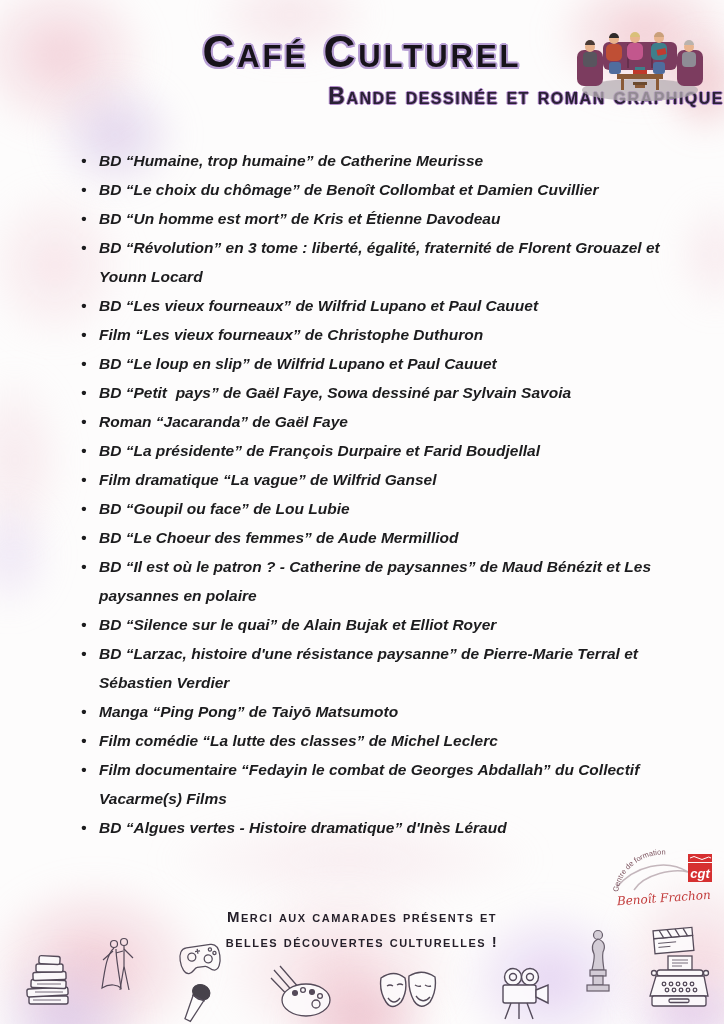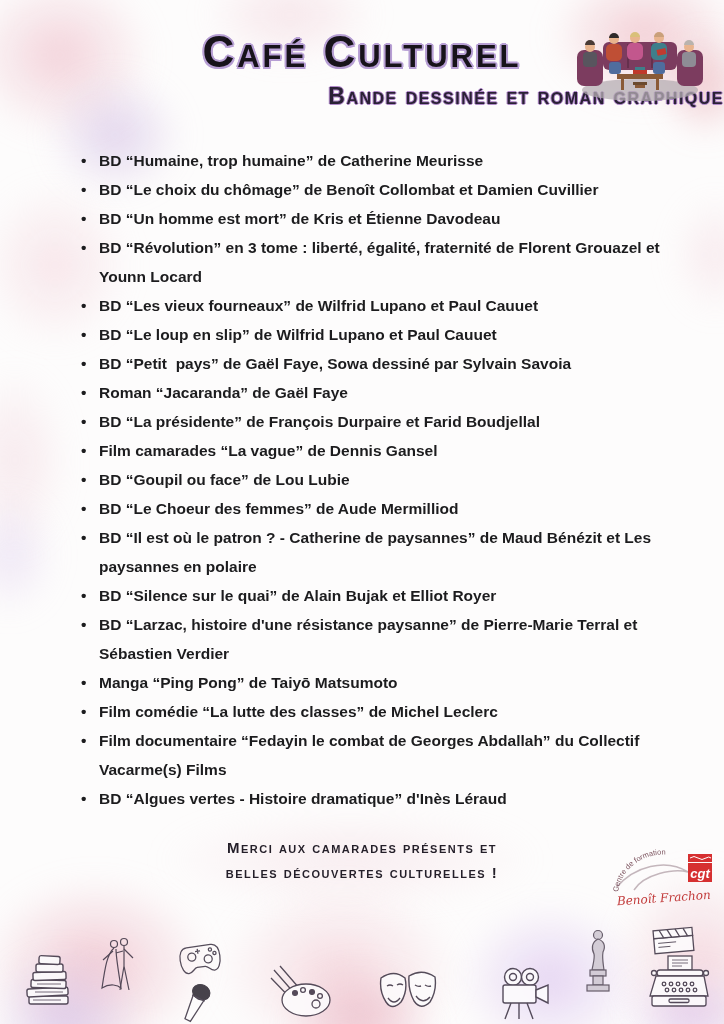--- a/index.html
+++ b/index.html
@@ -29,24 +29,24 @@
          font-size:44px;line-height:1.2;letter-spacing:3px;color:#17131a;position:relative;
          text-shadow:2px 0 0 #b79fd4,-2px 0 0 #b79fd4,0 2px 0 #b79fd4,0 -2px 0 #b79fd4,
                      1.5px 1.5px 0 #b79fd4,-1.5px -1.5px 0 #b79fd4,1.5px -1.5px 0 #b79fd4,-1.5px 1.5px 0 #b79fd4;}
   .subtitle{margin:4px 0 0;text-align:right;font-variant:small-caps;font-weight:700;
             font-size:23px;letter-spacing:1.5px;color:#2a2135;position:relative;
             text-shadow:1px 0 0 #b089c9,-1px 0 0 #b089c9,0 1px 0 #b089c9,0 -1px 0 #b089c9;}
   .illustration{position:absolute;top:26px;right:18px;width:132px;height:78px;}
   
   .reading-list{list-style:none;margin:36px 0 0 80px;padding:0;width:622px;position:relative;}
   .reading-list li{position:relative;padding-left:19px;font-weight:700;font-size:15.5px;
-                   line-height:29px;color:#1c1c1e;white-space:pre-wrap;}
+                   line-height:29px;color:#1c1c1e;white-space:pre-wrap;font-style:italic;}
   .reading-list li::before{content:"•";position:absolute;left:1px;top:0;color:#1c1c1e;}
   
-  .footer-msg{margin-top:22px;text-align:center;font-variant:small-caps;font-weight:700;
+  .footer-msg{margin-top:62px;text-align:center;font-variant:small-caps;font-weight:700;
               font-size:15px;letter-spacing:1.5px;line-height:25px;color:#241f29;position:relative;z-index:3;}
   .cgt-logo{position:absolute;right:8px;top:848px;width:112px;height:62px;z-index:3;}
   .icon{position:absolute;z-index:2;opacity:.88;}
   .i-books{left:26px;top:944px;} .i-dancers{left:98px;top:936px;} .i-controller{left:176px;top:938px;}
   .i-mic{left:176px;top:982px;} .i-palette{left:268px;top:962px;} .i-masks{left:376px;top:968px;}
   .i-camera{left:498px;top:966px;} .i-statue{left:582px;top:928px;} .i-clapper{left:652px;top:926px;}
   .i-typewriter{left:648px;top:954px;}
 </style>
 </head>
 <body>
@@ -109,25 +109,26 @@
         <rect x="60" y="59" width="10" height="3" fill="#8a5a36"></rect>
     </svg>
   </header>
 
   <ul class="reading-list">
     <li>BD “Humaine, trop humaine” de Catherine Meurisse</li>
     <li>BD “Le choix du chômage” de Benoît Collombat et Damien Cuvillier</li>
     <li>BD “Un homme est mort” de Kris et Étienne Davodeau</li>
     <li>BD “Révolution” en 3 tome : liberté, égalité, fraternité de Florent Grouazel et Younn Locard</li>
     <li>BD “Les vieux fourneaux” de Wilfrid Lupano et Paul Cauuet</li>
+    <li>Film “Les vieux fourneaux” de Christophe Duthuron</li>
     <li>BD “Le loup en slip” de Wilfrid Lupano et Paul Cauuet</li>
     <li>BD “Petit  pays” de Gaël Faye, Sowa dessiné par Sylvain Savoia</li>
     <li>Roman “Jacaranda” de Gaël Faye</li>
     <li>BD “La présidente” de François Durpaire et Farid Boudjellal</li>
-    <li>Film camarades “La vague” de Dennis Gansel</li>
+    <li>Film dramatique “La vague” de Wilfrid Gansel</li>
     <li>BD “Goupil ou face” de Lou Lubie</li>
     <li>BD “Le Choeur des femmes” de Aude Mermilliod</li>
     <li>BD “Il est où le patron ? - Catherine de paysannes” de Maud Bénézit et Les paysannes en polaire</li>
     <li>BD “Silence sur le quai” de Alain Bujak et Elliot Royer</li>
     <li>BD “Larzac, histoire d'une résistance paysanne” de Pierre-Marie Terral et Sébastien Verdier</li>
     <li>Manga “Ping Pong” de Taiyō Matsumoto</li>
     <li>Film comédie “La lutte des classes” de Michel Leclerc</li>
     <li>Film documentaire “Fedayin le combat de Georges Abdallah” du Collectif Vacarme(s) Films</li>
     <li>BD “Algues vertes - Histoire dramatique” d'Inès Léraud</li>
   </ul>

